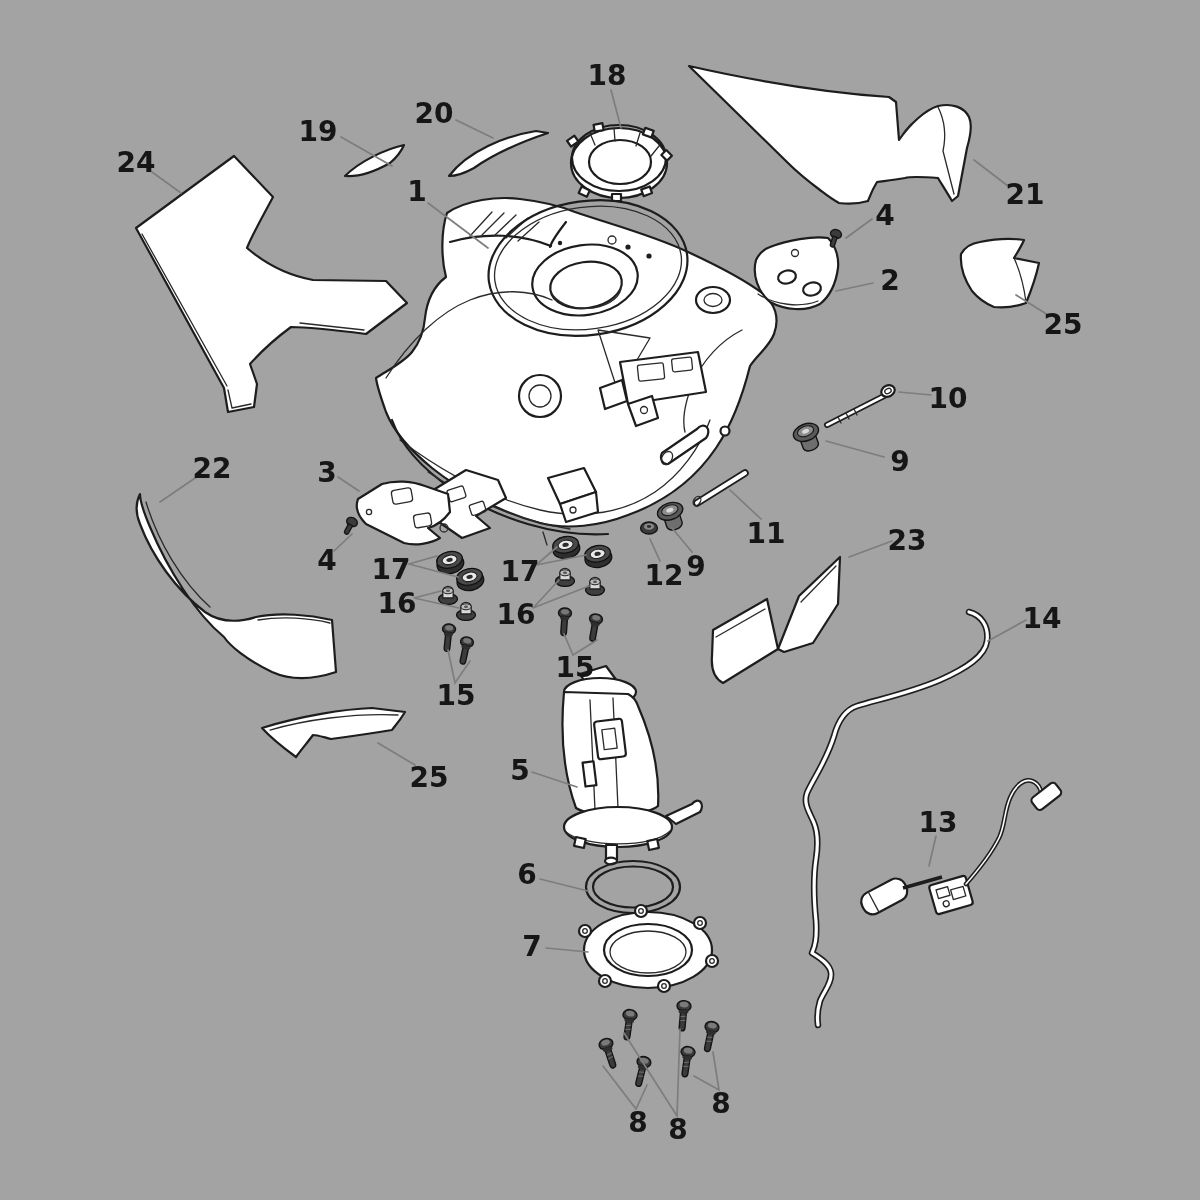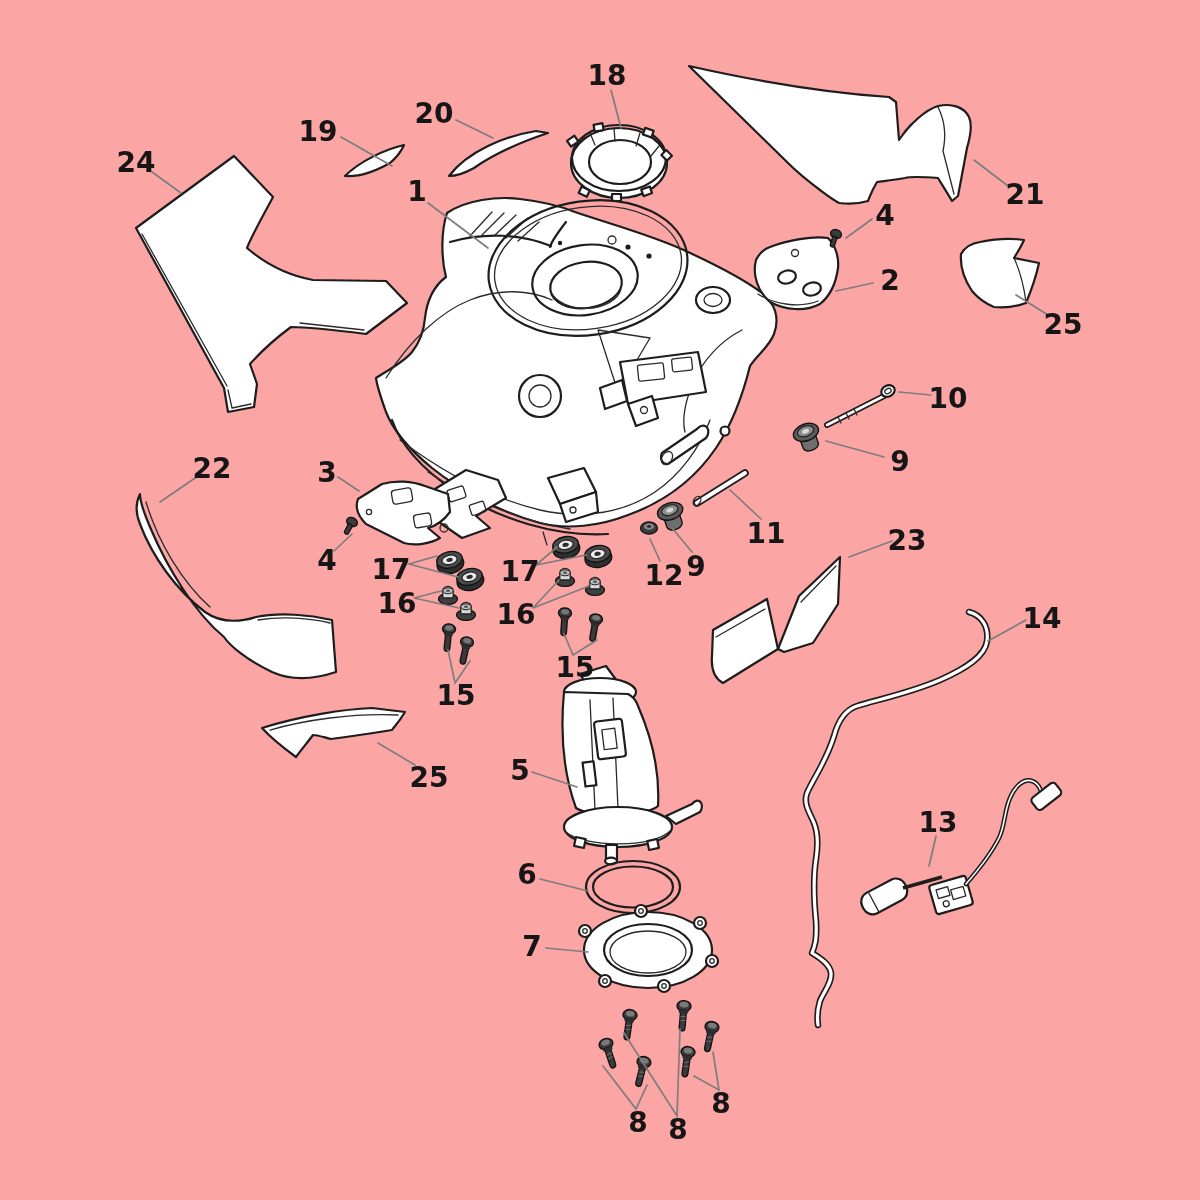--- a/index.html
+++ b/index.html
@@ -1,16 +1,16 @@
 <!DOCTYPE html>
 <html><head>
 <meta charset="utf-8">
 <style>
   html,body{margin:0;padding:0;background:#fff;}
-  .canvas{position:relative;width:1200px;height:1200px;background:#fca5a5;overflow:hidden;
+  .canvas{position:relative;width:1200px;height:1200px;background:#a3a3a3;overflow:hidden;
           font-family:"DejaVu Sans", sans-serif;}
   svg{display:block;}
   .callout{font-family:"DejaVu Sans", sans-serif;font-weight:700;font-size:28px;fill:#161616;}
   .ln{fill:none;stroke:#1d1d1d;stroke-width:2.2;stroke-linejoin:round;stroke-linecap:round;}
   .lnf{fill:#ffffff;stroke:#1d1d1d;stroke-width:2.2;stroke-linejoin:round;stroke-linecap:round;}
   .thin{fill:none;stroke:#2a2a2a;stroke-width:1.3;stroke-linejoin:round;stroke-linecap:round;}
   .leader{fill:none;stroke:#7d7d7d;stroke-width:1.7;stroke-linecap:round;}
   .tube{fill:none;stroke:#1d1d1d;stroke-width:6.5;stroke-linejoin:round;stroke-linecap:round;}
   .tubein{fill:none;stroke:#ffffff;stroke-width:3.2;stroke-linejoin:round;stroke-linecap:round;}
   .wire{fill:none;stroke:#1d1d1d;stroke-width:4.6;stroke-linejoin:round;stroke-linecap:round;}

